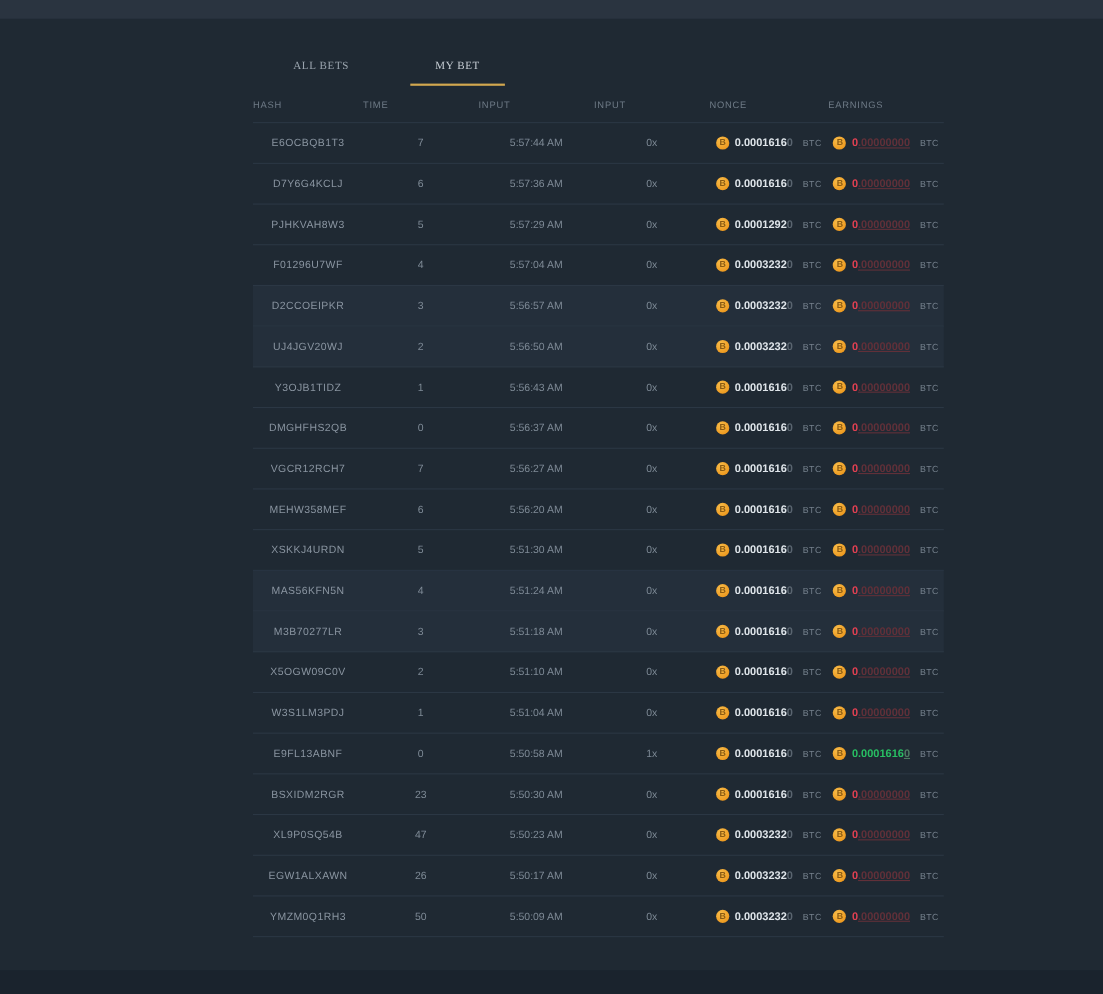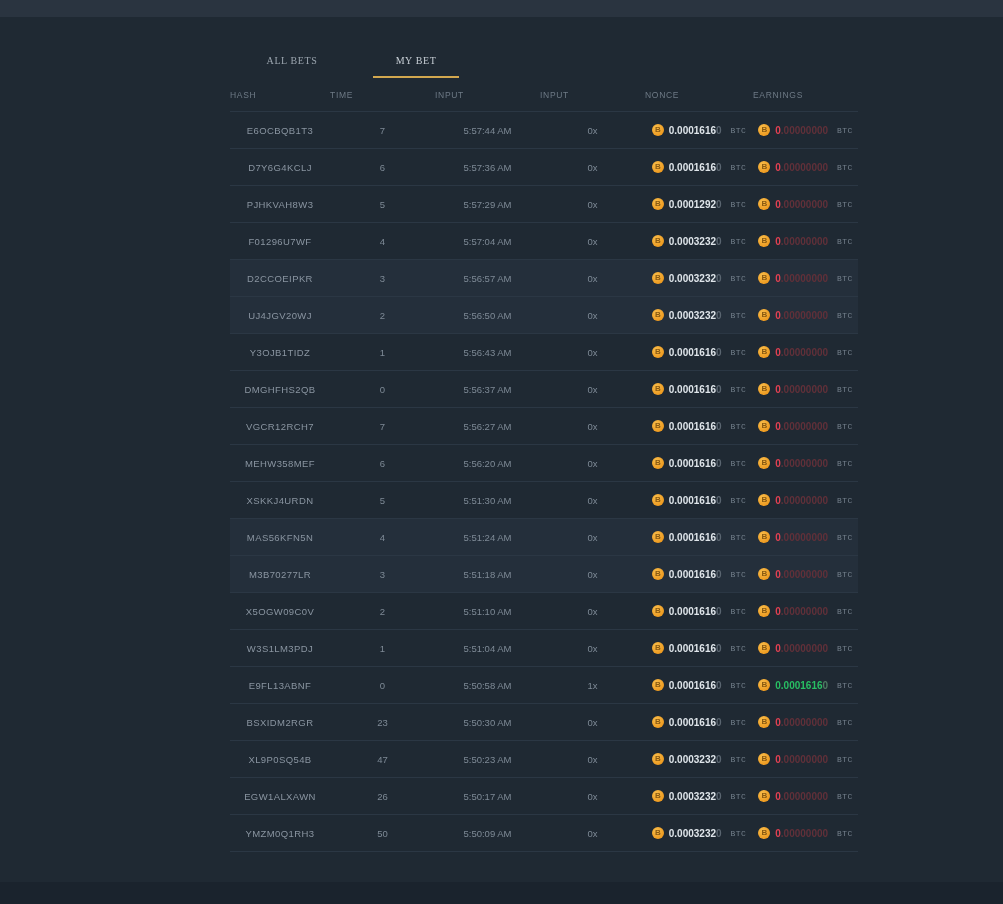--- a/index.html
+++ b/index.html
@@ -39,24 +39,24 @@
   .coin{
     width:12px;height:12px;border-radius:50%;flex:0 0 12px;
     background:radial-gradient(circle at 35% 30%, #f8bc49, #ee9c22 70%, #d98414);
     color:#8a5a12;font-size:8px;font-weight:bold;line-height:12px;text-align:center;
     margin-right:5px;
   }
   .amt{font-size:10px;font-weight:bold;white-space:nowrap;}
   .amt b{color:var(--bright);font-weight:bold;}
   .amt i{color:var(--dim);font-style:normal;font-weight:bold;}
   .amt.earn b{color:var(--red);}
-  .amt.earn i{color:var(--redDim);}
+  .amt.earn i{color:var(--redDim);text-decoration:underline;}
   .trow.win .amt.earn b{color:var(--green);}
   .trow.win .amt.earn i{color:var(--greenDim);}
-  .btc{font-size:8px;color:var(--btc);margin-left:9px;letter-spacing:0.4px;font-family:Liberation Mono, monospace;}
+  .btc{font-size:8px;color:var(--btc);margin-left:9px;letter-spacing:0.4px;}
 </style>
 </head>
 <body>
 
 <div class="topbar"></div>
 
 <div class="page">
 
   <div class="tabs">
     <div class="tab">ALL BETS</div>

